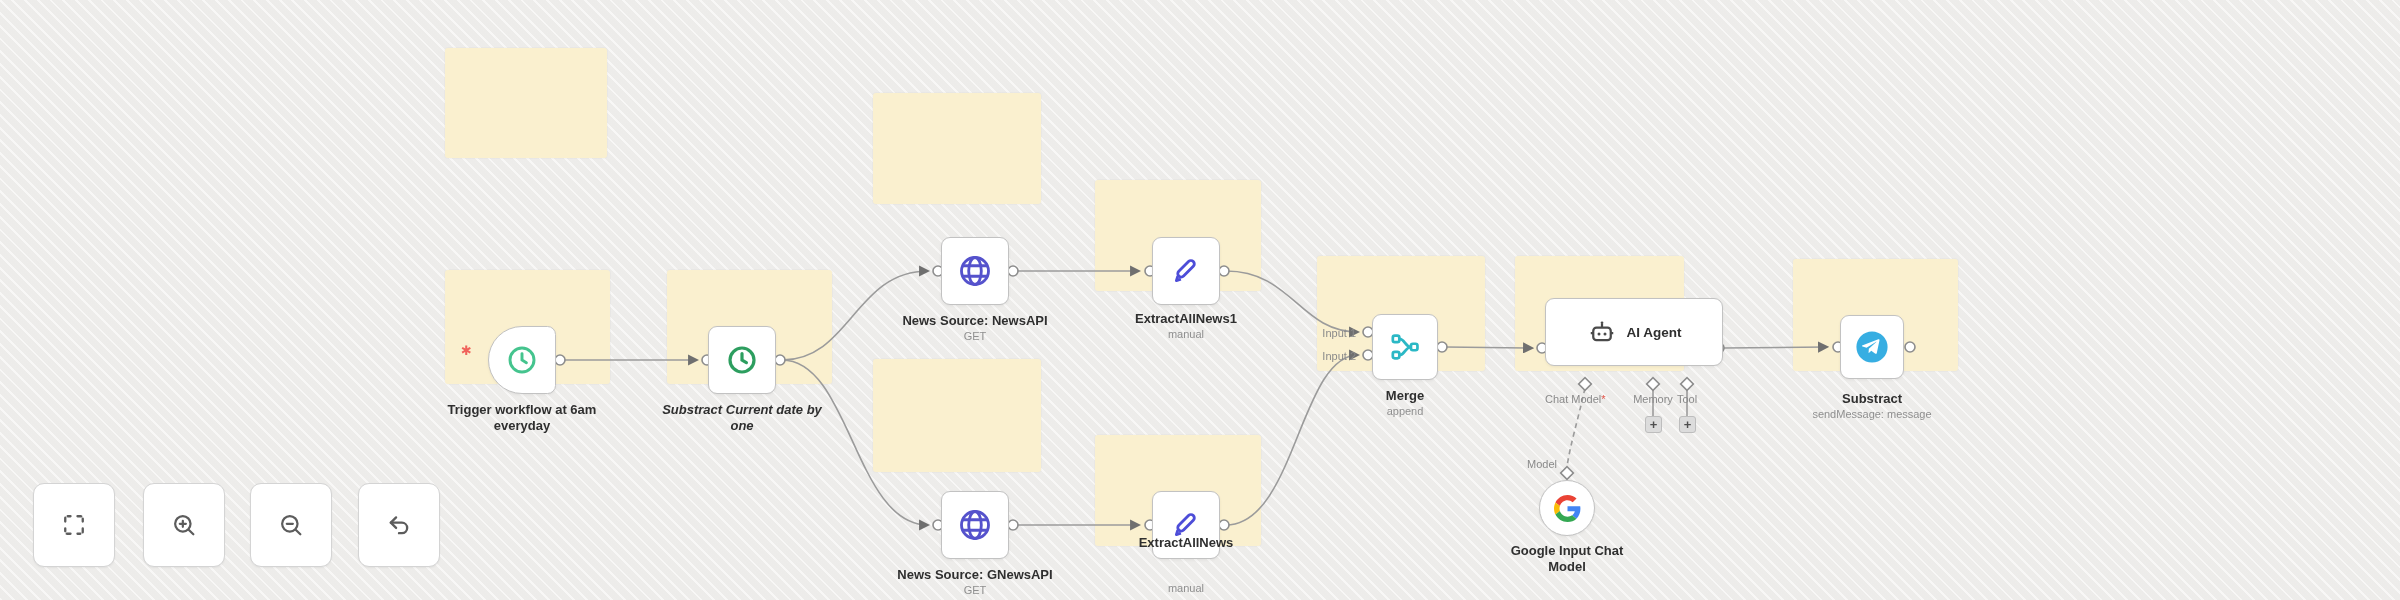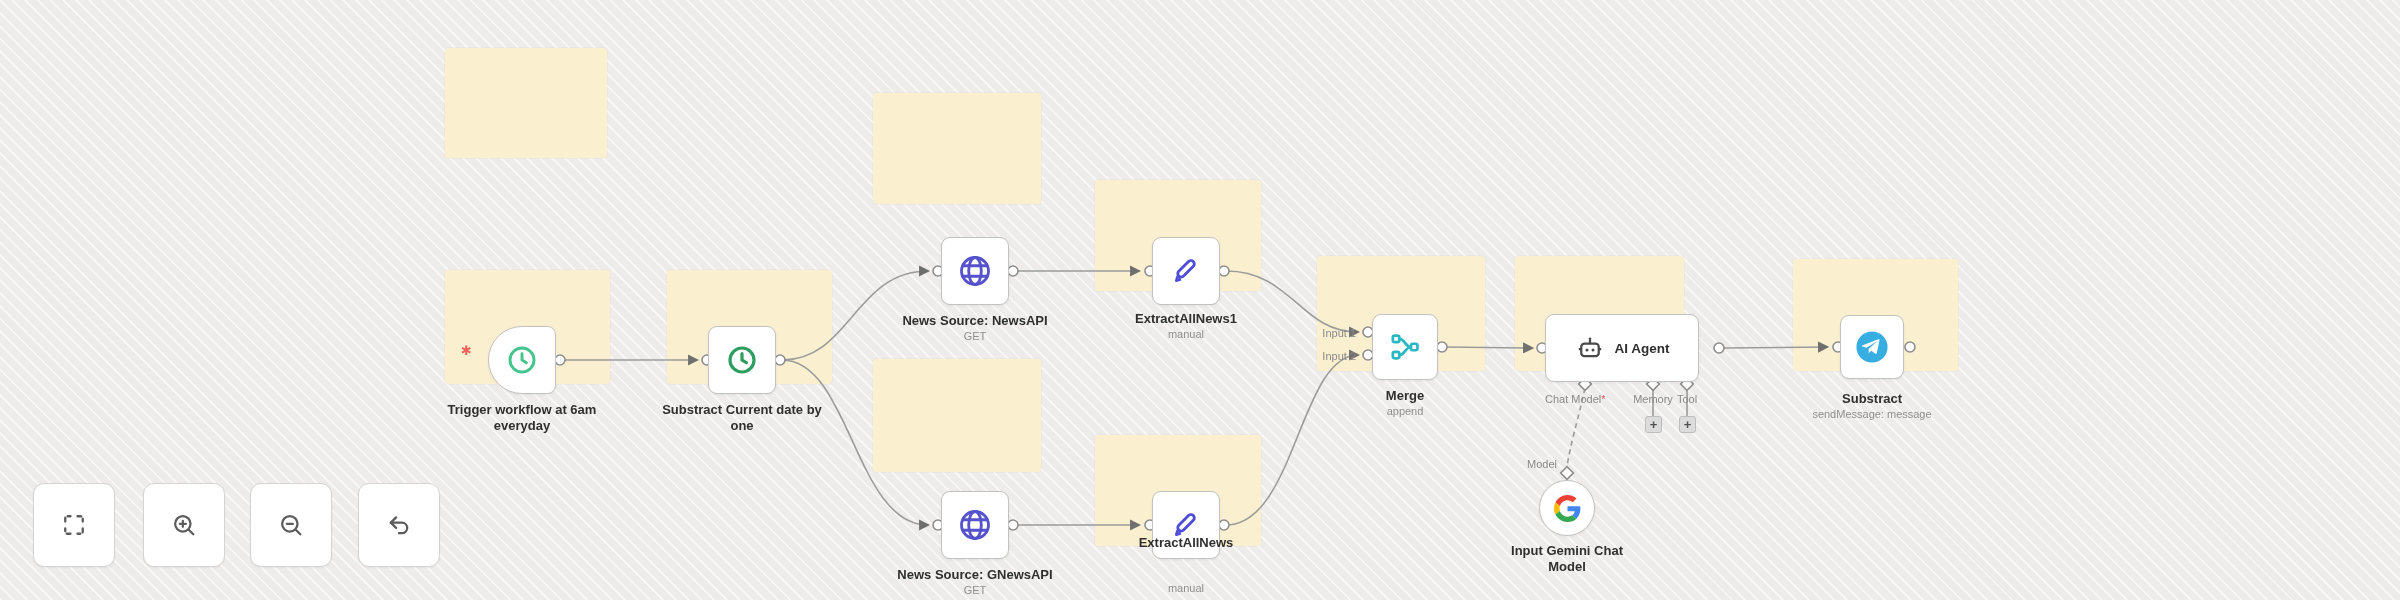--- a/index.html
+++ b/index.html
@@ -133,21 +133,21 @@
     </svg>
   </div>
   <div class="node-label" style="left:432px;top:402px;width:180px;">Trigger workflow at 6am everyday</div>
 
   <div class="node" style="left:708px;top:326px;width:68px;height:68px;">
     <svg width="32" height="32" viewBox="0 0 24 24">
       <circle cx="12" cy="12" r="9" fill="none" stroke="#2d9e5f" stroke-width="2.4"></circle>
       <path d="M12 7.2 V12 L15.3 14" fill="none" stroke="#2d9e5f" stroke-width="2.4" stroke-linecap="round"></path>
     </svg>
   </div>
-  <div class="node-label" style="left:662px;top:402px;width:160px;">Substract Current date by one</div>
+  <div class="node-label" style="left:662px;top:402px;width:160px;font-style:italic;">Substract Current date by one</div>
 
   <div class="node" style="left:941px;top:237px;width:68px;height:68px;">
     <svg width="36" height="36" viewBox="0 0 24 24" fill="none" stroke="#5552cc" stroke-width="1.9">
       <circle cx="12" cy="12" r="9"></circle>
       <ellipse cx="12" cy="12" rx="4.2" ry="9"></ellipse>
       <path d="M3.6 8.5 H20.4 M3.6 15.5 H20.4"></path>
     </svg>
   </div>
   <div class="node-label" style="left:875px;top:313px;width:200px;">News Source: NewsAPI</div>
   <div class="node-sub" style="left:875px;top:330px;width:200px;">GET</div>
@@ -186,21 +186,21 @@
     <svg width="34" height="34" viewBox="0 0 24 24" fill="none" stroke="#2bb8c5" stroke-width="1.9">
       <rect x="3.4" y="4" width="4.6" height="4.6" rx="1.4"></rect>
       <rect x="3.4" y="15.4" width="4.6" height="4.6" rx="1.4"></rect>
       <rect x="16.2" y="9.7" width="4.6" height="4.6" rx="1.4"></rect>
       <path d="M8 6.3 C 12 6.3 12 12 16.2 12 M8 17.7 C 12 17.7 12 12 16.2 12"></path>
     </svg>
   </div>
   <div class="node-label" style="left:1325px;top:388px;width:160px;">Merge</div>
   <div class="node-sub" style="left:1325px;top:405px;width:160px;">append</div>
 
-  <div class="node" style="left:1545px;top:314px;width:154px;height:68px;">
+  <div class="node" style="left:1545px;top:298px;width:178px;height:68px;">
     <div class="agent-inner">
       <svg width="30" height="30" viewBox="0 0 24 24" fill="none" stroke="#4a4a4a" stroke-width="1.8">
         <rect x="5" y="8.5" width="14" height="10" rx="2.6"></rect>
         <circle cx="9.6" cy="13.5" r="1.2" fill="#4a4a4a" stroke="none"></circle>
         <circle cx="14.4" cy="13.5" r="1.2" fill="#4a4a4a" stroke="none"></circle>
         <path d="M12 8.5 V5.6"></path>
         <circle cx="12" cy="4.6" r="1.1" fill="#4a4a4a" stroke="none"></circle>
         <path d="M5 12.8 H3 M19 12.8 H21"></path>
       </svg>
       <span class="agent-title">AI Agent</span>
@@ -216,21 +216,21 @@
 
   <div class="port-label" style="left:1527px;top:459px;width:80px;text-align:left;">Model</div>
   <div class="gemini-circle" style="left:1539px;top:480px;">
     <svg width="27" height="27" viewBox="0 0 48 48">
       <path fill="#EA4335" d="M24 9.5c3.54 0 6.71 1.22 9.21 3.6l6.85-6.85C35.9 2.38 30.47 0 24 0 14.62 0 6.51 5.38 2.56 13.22l7.98 6.19C12.43 13.72 17.74 9.5 24 9.5z"></path>
       <path fill="#4285F4" d="M46.98 24.55c0-1.57-.15-3.09-.38-4.55H24v9.02h12.94c-.58 2.96-2.26 5.48-4.78 7.18l7.73 6c4.51-4.18 7.09-10.36 7.09-17.65z"></path>
       <path fill="#FBBC05" d="M10.53 28.59c-.48-1.45-.76-2.99-.76-4.59s.27-3.14.76-4.59l-7.98-6.19C.92 16.46 0 20.12 0 24c0 3.88.92 7.54 2.56 10.78l7.97-6.19z"></path>
       <path fill="#34A853" d="M24 48c6.48 0 11.93-2.13 15.89-5.81l-7.73-6c-2.15 1.45-4.92 2.3-8.16 2.3-6.26 0-11.57-4.22-13.47-9.91l-7.98 6.19C6.51 42.62 14.62 48 24 48z"></path>
     </svg>
   </div>
-  <div class="node-label" style="left:1497px;top:543px;width:140px;">Input Gemini Chat Model</div>
+  <div class="node-label" style="left:1497px;top:543px;width:140px;">Google Input Chat Model</div>
 
   <div class="node" style="left:1840px;top:315px;width:64px;height:64px;">
     <svg width="34" height="34" viewBox="0 0 24 24">
       <circle cx="12" cy="12" r="11" fill="#37aee2"></circle>
       <path d="M17.3 7.2 l-1.9 9 c-.14.62-.51.77-1.03.48 l-2.85-2.1 -1.38 1.33 c-.15.15-.28.28-.57.28 l.2-2.9 5.28-4.77 c.23-.2-.05-.32-.36-.11 l-6.53 4.11 -2.81-.88 c-.61-.19-.62-.61.13-.9 l10.98-4.23 c.51-.19.95.12.79.9z" fill="#ffffff"></path>
     </svg>
   </div>
   <div class="node-label" style="left:1792px;top:391px;width:160px;">Substract</div>
   <div class="node-sub" style="left:1772px;top:408px;width:200px;">sendMessage: message</div>
 

